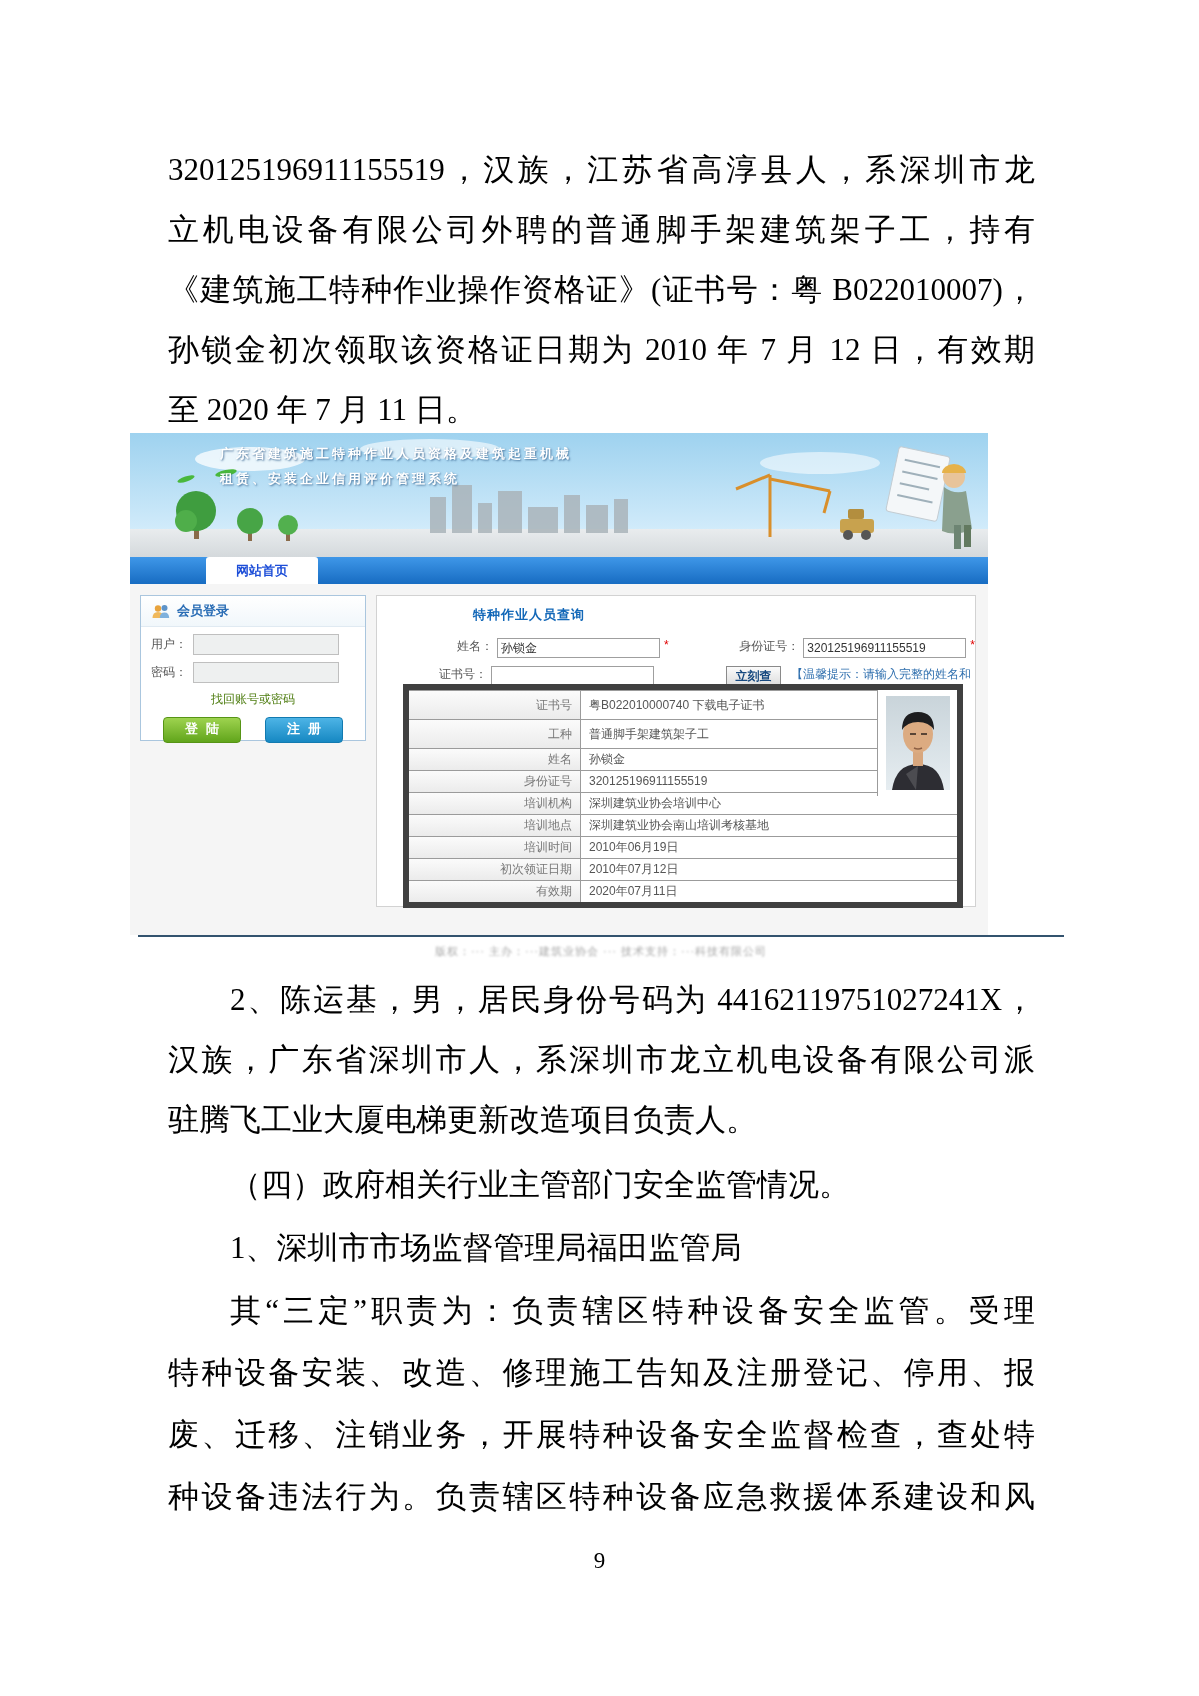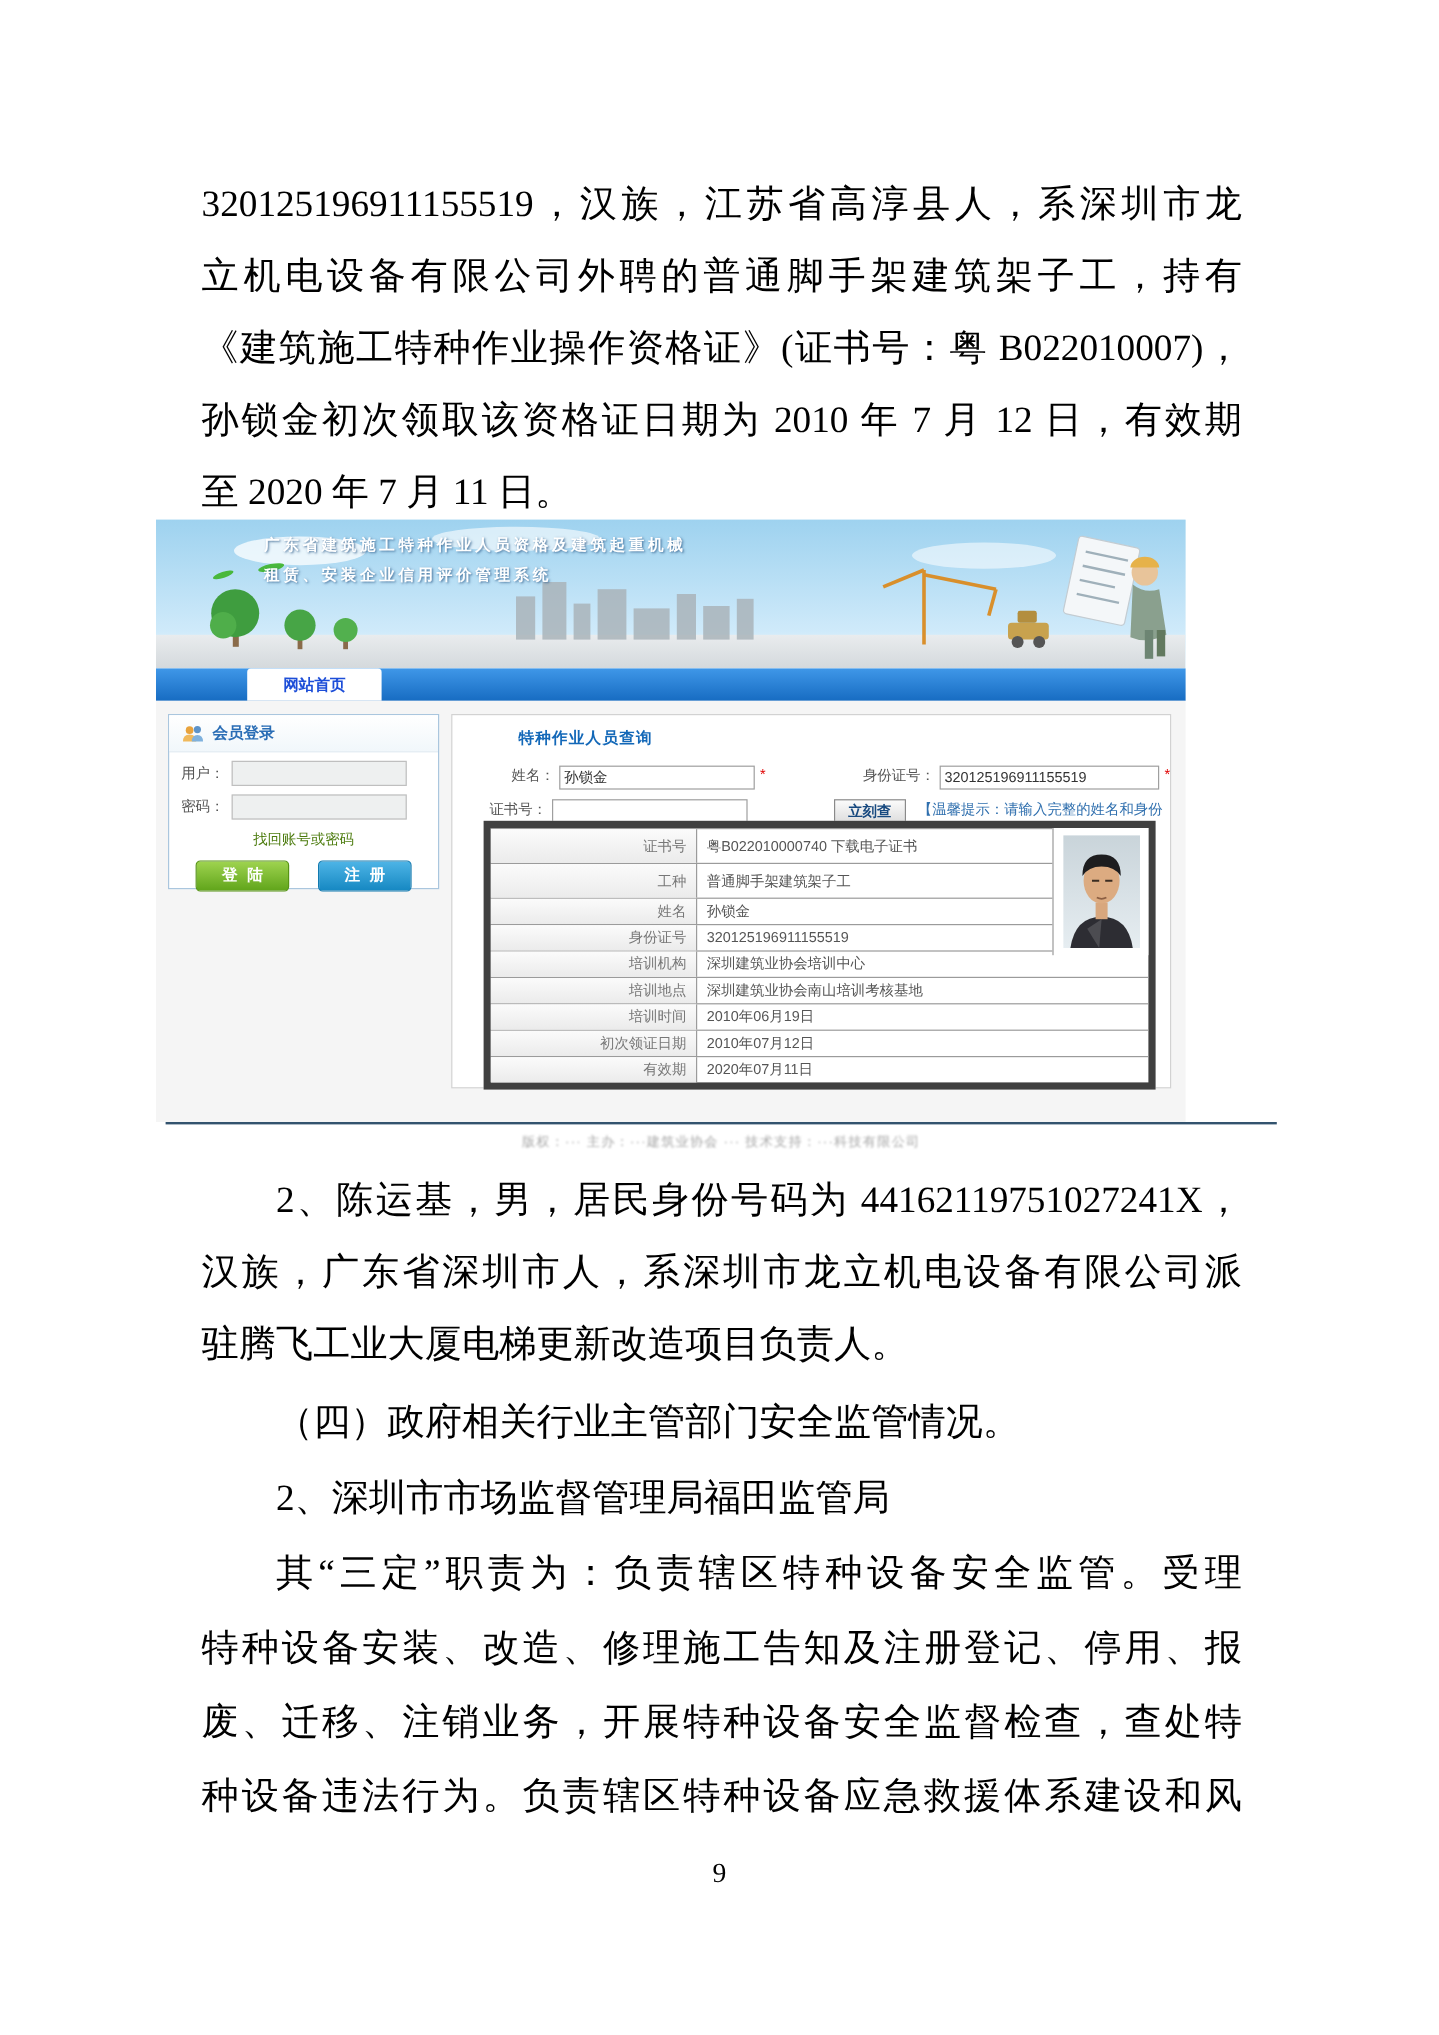--- a/index.html
+++ b/index.html
@@ -31,21 +31,21 @@
   .login-hd{height:30px;line-height:30px;padding-left:10px;color:#2a6db5;font-weight:bold;font-size:13px;border-bottom:1px solid #e0eaf2;background:linear-gradient(#ffffff,#f1f7fb);display:flex;align-items:center;gap:6px;}
   .lrow{margin:7px 0 0 10px;font-size:12px;color:#555;display:flex;align-items:center;}
   .lrow label{width:42px;}
   .lrow input{width:140px;height:17px;background:#eef0f0;border:1px solid #bfbfbf;}
   .forgot{text-align:center;color:#4d7c0f;font-size:12px;margin-top:8px;cursor:pointer;}
   .btns{display:flex;justify-content:space-between;padding:9px 22px 0;}
   .btn{width:76px;height:24px;color:#fff;font-weight:bold;font-size:13px;border-radius:4px;letter-spacing:8px;text-indent:8px;line-height:22px;text-align:center;cursor:pointer;}
   .btn-green{background:linear-gradient(#9ed34f,#61a51b);border:1px solid #569415;}
   .btn-blue{background:linear-gradient(#4db4e6,#1688c2);border:1px solid #127ab0;}
 
-  .query{position:absolute;left:246px;top:11px;width:600px;height:312px;background:#fff;border:1px solid #d2d2d2;box-sizing:border-box;}
+  .query{position:absolute;left:246px;top:11px;width:600px;height:312px;background:#fff;border:1px solid #d2d2d2;box-sizing:border-box;padding-left:41px;}
   .q-title{margin:10px 0 0 55px;color:#1368b8;font-weight:bold;font-size:13px;letter-spacing:1px;}
   .q-form{position:relative;margin-top:14px;font-size:12px;color:#555;}
   .q-row{display:flex;align-items:flex-start;margin:0 0 8px 0;}
   .q-lab{display:inline-block;text-align:right;}
   .q-lab.w1{width:90px;}
   .q-lab.w2{width:92px;}
   .q-form input{height:18px;border:1px solid #9f9f9f;background:#fff;font-size:12px;color:#333;padding:0 3px;}
   .in-name{width:155px;margin-left:4px;}
   .in-id{width:185px;margin-left:4px;}
   .in-cert{width:155px;margin-left:4px;}
@@ -294,21 +294,21 @@
 
 <div class="docblock first-indent" style="top:970px;">
 
 <div class="dline">2、陈运基，男，居民身份号码为 44162119751027241X，</div>
     <div class="dline">汉族，广东省深圳市人，系深圳市龙立机电设备有限公司派</div>
     <div class="dline">驻腾飞工业大厦电梯更新改造项目负责人。</div>
   </div>
 
 <div class="singleline" style="top:1155px;">（四）政府相关行业主管部门安全监管情况。</div>
 
-<div class="singleline" style="top:1218px;">2、深圳市市场监督管理局福田监管局</div>
+<div class="singleline" style="top:1218px;">1、深圳市市场监督管理局福田监管局</div>
 
 <div class="docblock cont first-indent" style="top:1280px;line-height:62px;">
 
 <div class="dline">其“三定”职责为：负责辖区特种设备安全监管。受理</div>
     <div class="dline">特种设备安装、改造、修理施工告知及注册登记、停用、报</div>
     <div class="dline">废、迁移、注销业务，开展特种设备安全监督检查，查处特</div>
     <div class="dline">种设备违法行为。负责辖区特种设备应急救援体系建设和风</div>
   </div>
 
 <div class="pagenum">9</div>

